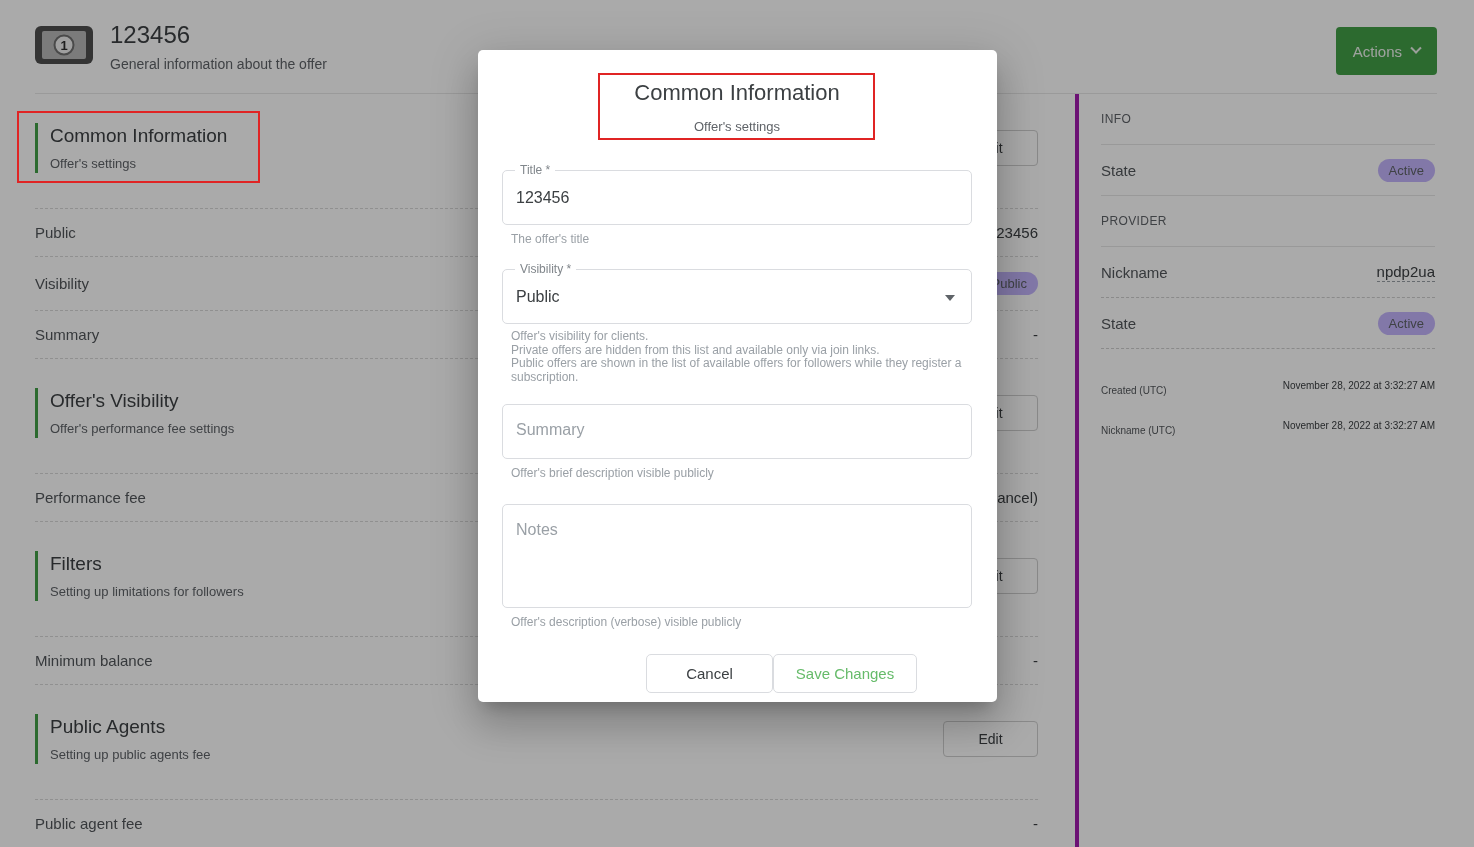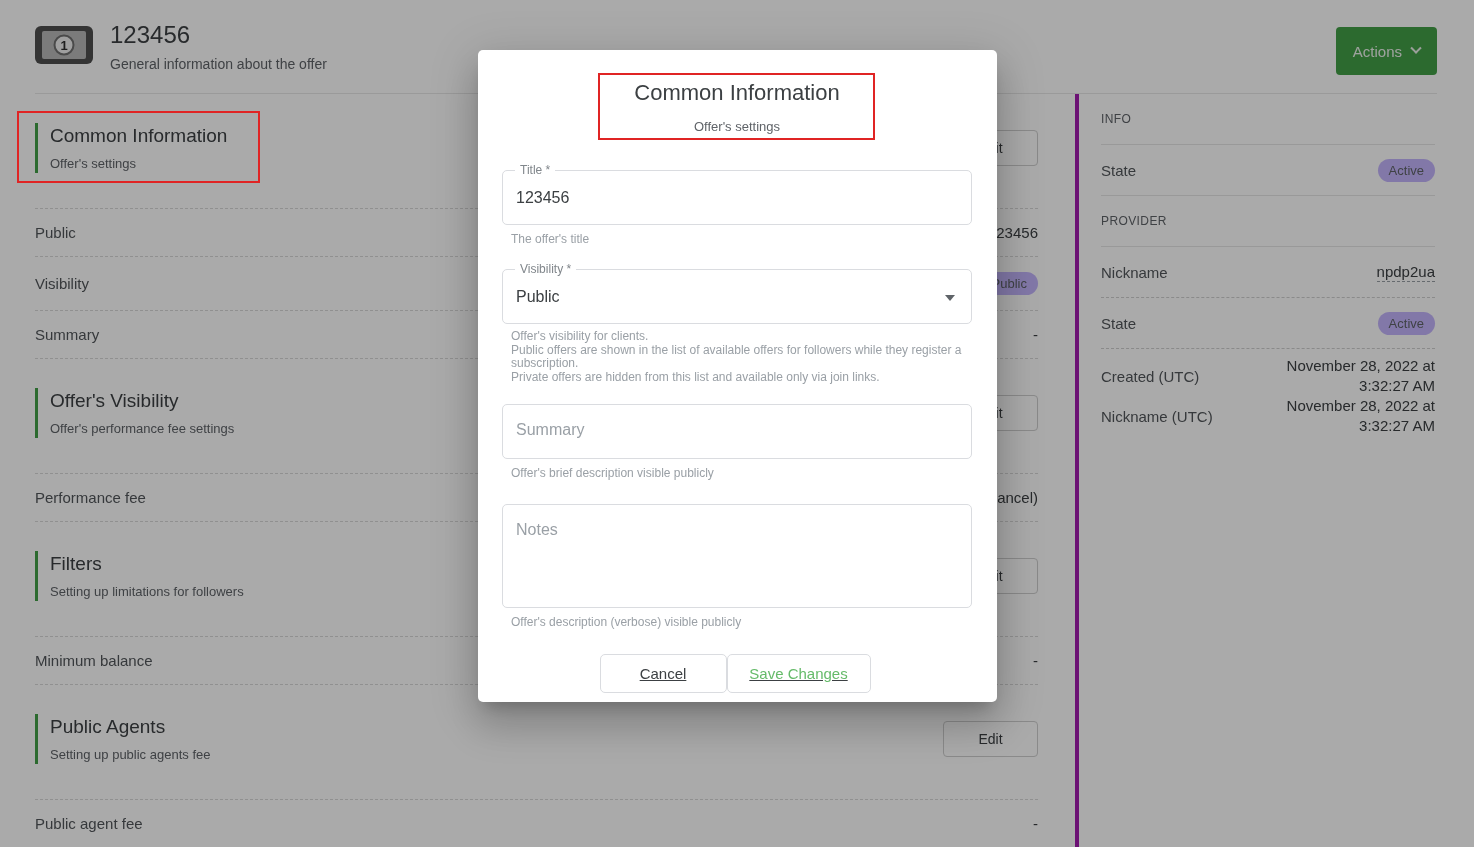--- a/index.html
+++ b/index.html
@@ -44,21 +44,21 @@
   
   .side-head { font-size:12px; color:#5f6368; letter-spacing:.4px; padding:18px 0;
     border-bottom:1px solid #e6e6e6; }
   .side-row { display:flex; justify-content:space-between; align-items:center; padding:13px 0;
     font-size:15px; min-height:51px; }
   .side-row.solid { border-bottom:1px solid #e6e6e6; }
   .side-row.dashed { border-bottom:1px dashed #cfcfcf; }
   .side-label { color:#52565a; }
   .side-value { color:#3c4043; }
   .dash-underline { border-bottom:1px dashed #9aa0a6; padding-bottom:1px;margin-left:12px; }
-  .side-row2 { display:flex; justify-content:space-between; align-items:center; min-height:40px; font-size:15px; }
+  .side-row2 { display:flex; justify-content:space-between; align-items:flex-end; min-height:40px; font-size:10px; }
   .side-row2 .side-value { width:195px; text-align:right; line-height:20px; }
   .side-dates { margin-top:7px; }
 
   
   .backdrop { position:fixed; left:0; top:0; right:0; bottom:0; background:rgba(0,0,0,.335); z-index:10; }
   .modal { position:absolute; left:478px; top:50px; width:519px; height:652px; background:#fff;
     border-radius:5px; z-index:20; padding:24px 25px 0 24px;
     box-shadow:0 11px 15px -7px rgba(0,0,0,.2), 0 24px 38px 3px rgba(0,0,0,.14), 0 9px 46px 8px rgba(0,0,0,.12); }
   .modal-title { text-align:center; font-size:22px; font-weight:400; color:#3c4043; margin-top:6px; }
   .modal-sub { text-align:center; font-size:13px; color:#5f6368; margin-top:13px; }
@@ -69,21 +69,21 @@
     padding:0 11px; font-size:16px; color:#3c4043; font-family:inherit; background:transparent; }
   .mtext { width:100%; height:100%; border:none; outline:none; resize:none; padding:16px 11px 0 13px;
     font-size:16px; color:#3c4043; font-family:inherit; background:transparent; }
   .mtext::placeholder, .minput::placeholder { color:#9aa0a6; opacity:1; }
   .select-arrow { position:absolute; right:16px; top:25px; width:0; height:0;
     border-left:5px solid transparent; border-right:5px solid transparent; border-top:6px solid #5f6368; }
   .mhelper { font-size:12px; color:#9aa0a6; margin:7px 0 0 9px; line-height:15px; }
   .mhelper-multi { font-size:12px; color:#9aa0a6; margin:6px 0 0 9px; line-height:13.5px; }
   .gap22 { margin-top:22px; } .gap20 { margin-top:20px; } .gap23 { margin-top:23px; }
   .notes-field { height:104px; }
-  .modal-actions { display:flex; justify-content:center; margin-top:24px; padding:0 55px 0 51px;text-decoration:underline; }
+  .modal-actions { display:flex; justify-content:flex-end; margin-top:24px; padding:0 55px 0 51px; }
   .mbtn { height:39px; border:1px solid #dadce0; border-radius:5px; background:#fff;
     font-size:15px; font-family:inherit; cursor:pointer; }
   .mbtn.cancel { width:127px; color:#3c4043; }
   .mbtn.save { width:144px; color:#66bb6a; }
 
   
   .annotation { position:absolute; border:2px solid #e02424; z-index:40; pointer-events:none; }
   .ann-left { left:17px; top:111px; width:243px; height:72px; }
   .ann-modal { left:598px; top:73px; width:277px; height:67px; }
 </style>
@@ -213,22 +213,22 @@
   </div>
   <div class="mhelper">The offer's title</div>
 
   <div class="mfield gap22">
     <span class="mlabel">Visibility *</span>
     <div class="minput" style="display:flex;align-items:center;">Public</div>
     <span class="select-arrow"></span>
   </div>
   <div class="mhelper-multi">
     <div>Offer's visibility for clients.</div>
+    <div>Private offers are hidden from this list and available only via join links.</div>
     <div>Public offers are shown in the list of available offers for followers while they register a subscription.</div>
-    <div>Private offers are hidden from this list and available only via join links.</div>
   </div>
 
   <div class="mfield gap20">
     <textarea class="mtext" placeholder="Summary" style=""></textarea>
   </div>
   <div class="mhelper">Offer's brief description visible publicly</div>
 
   <div class="mfield gap23 notes-field">
     <textarea class="mtext" placeholder="Notes" style=""></textarea>
   </div>

